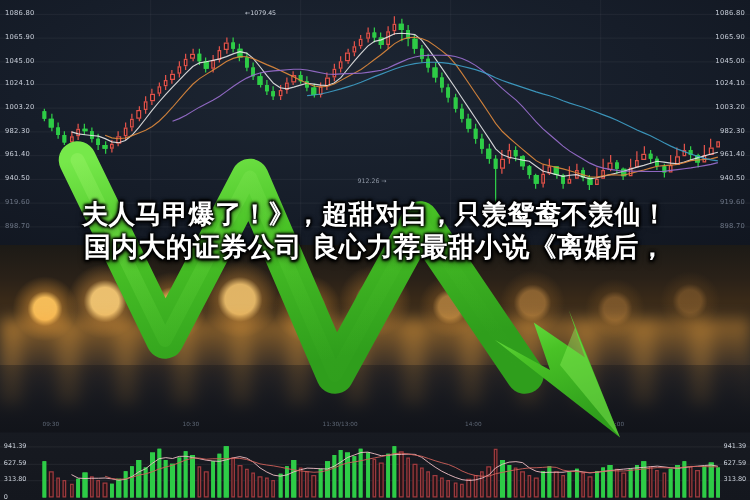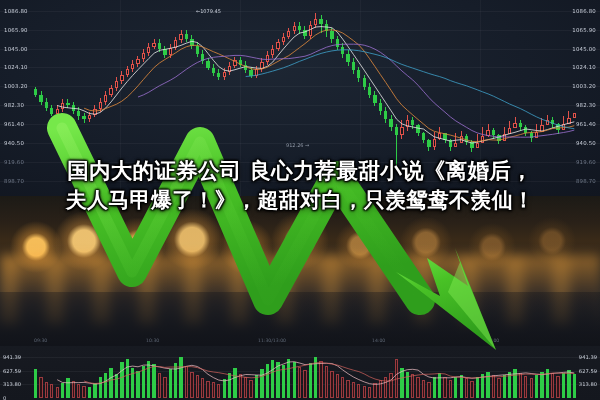--- a/index.html
+++ b/index.html
@@ -730,17 +730,17 @@
     </defs>
     <g>
       <path d="M62,128 L132,272 L200,142 L268,300 L336,176 L420,300" fill="none" stroke="url(#gArrow)" stroke-width="30" stroke-linecap="round" stroke-linejoin="round"></path>
       <path d="M62,128 L132,272 L200,142 L268,300 L336,176 L420,300" fill="none" stroke="url(#gArrowHi)" stroke-width="11" stroke-linecap="round" stroke-linejoin="round" opacity=".55"></path>
       <path d="M496,350 L455,248 L468,286 L427,258 L440,296 L396,272 Z" fill="url(#gArrow)" stroke="none"></path>
       <path d="M496,350 L460,262 L448,292 Z" fill="#86ee55" opacity=".45"></path>
     </g>
   </svg>
 
   <div class="caption">
+    <div class="cap-line l2">夫人马甲爆了！》，超甜对白，只羡鸳鸯不羡仙！</div>
     <div class="cap-line l1">国内大的证券公司 良心力荐最甜小说《离婚后，</div>
-    <div class="cap-line l2">夫人马甲爆了！》，超甜对白，只羡鸳鸯不羡仙！</div>
   </div>
 
 </div>
 
 </body></html>

